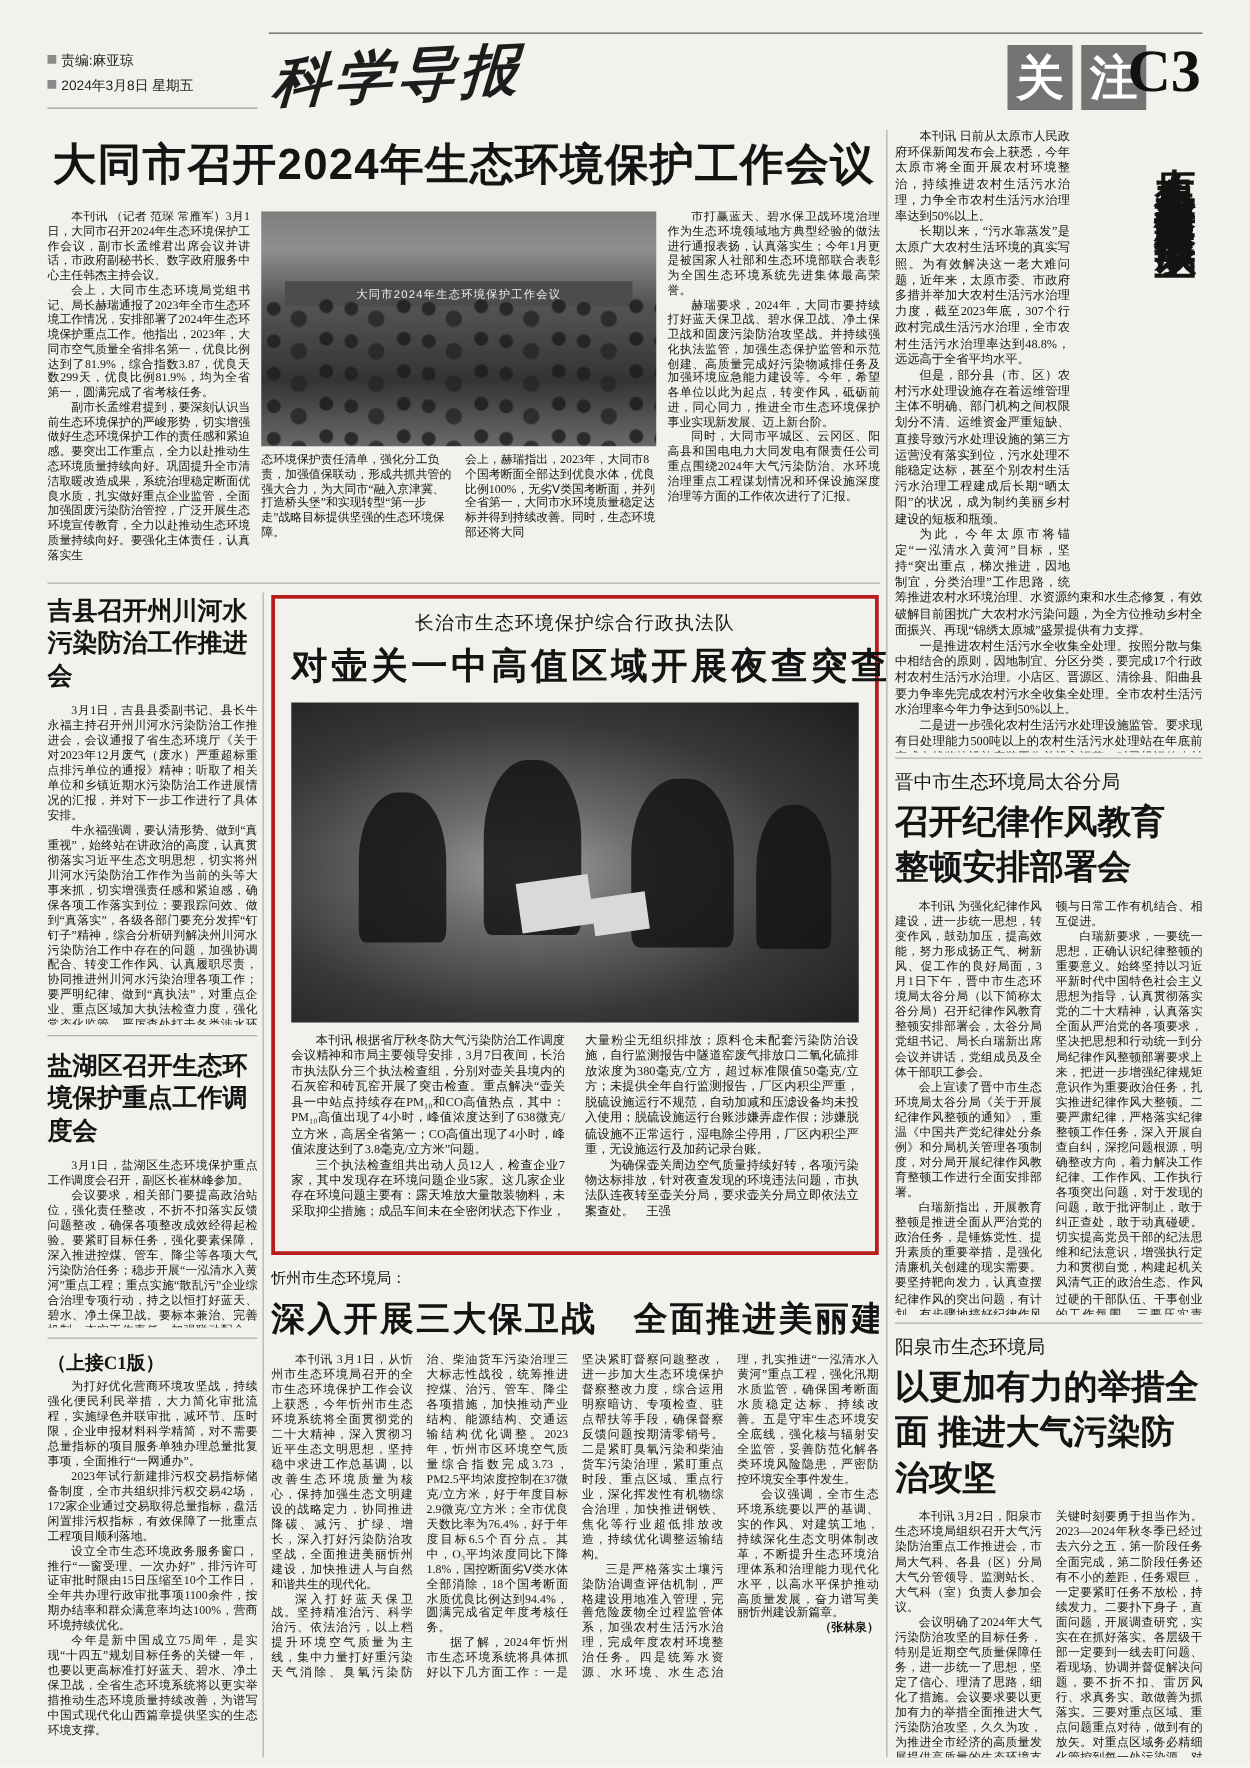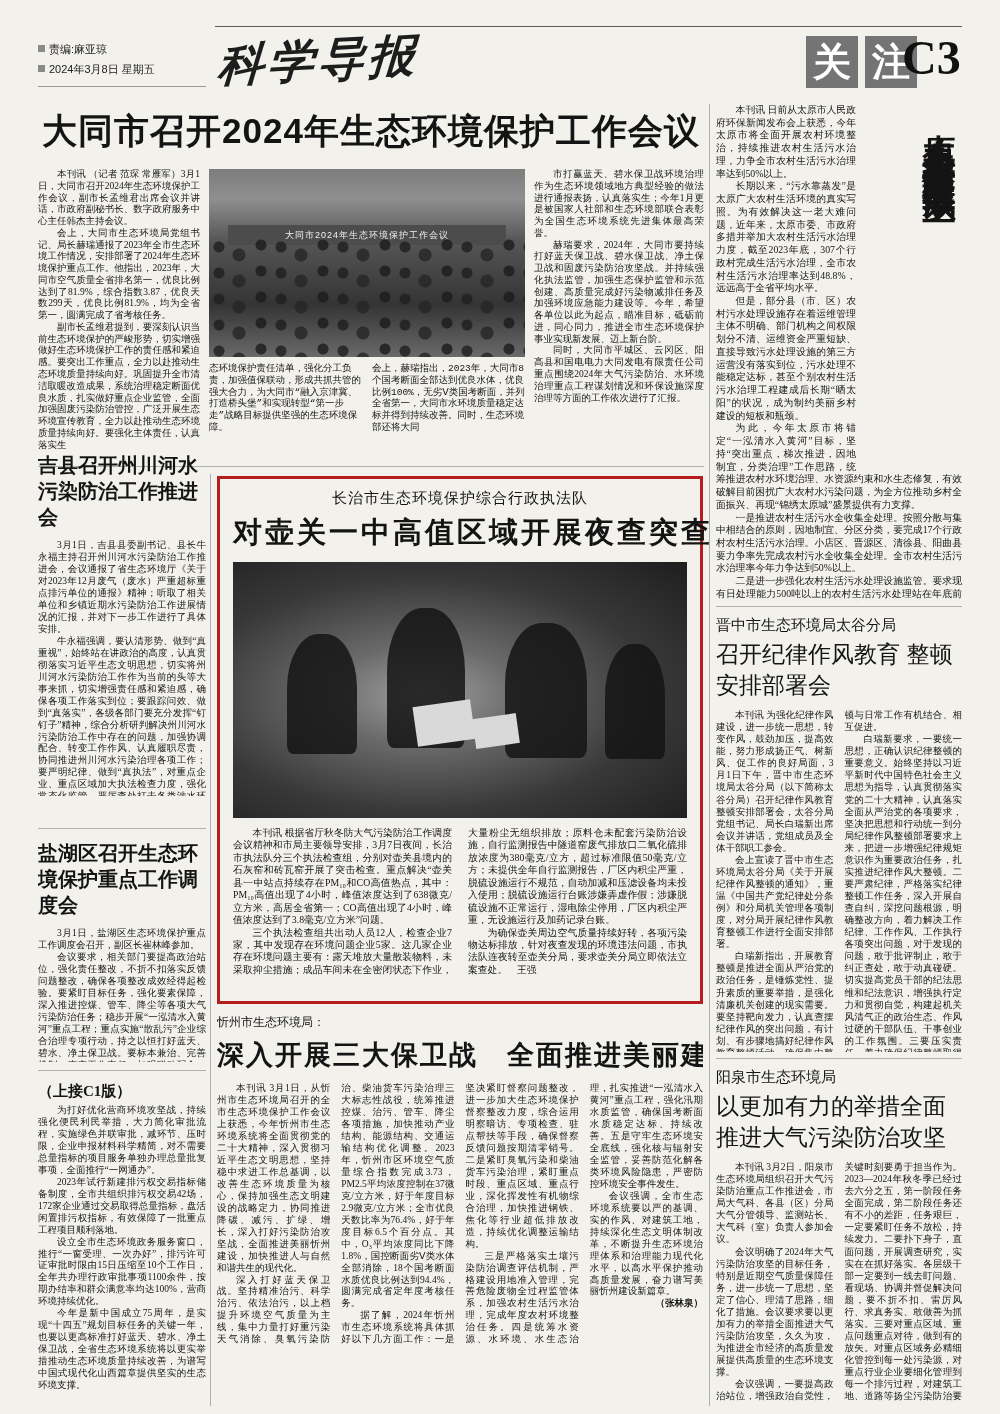--- a/index.html
+++ b/index.html
@@ -39,25 +39,25 @@
      linear-gradient(180deg,#7d7d7d 0%,#8f8f8f 16%,#565656 38%,#343434 72%,#6a6a6a 100%);overflow:hidden;}
   .photo-datong .banner{position:absolute;left:6%;top:8px;width:88%;height:20px;background:#4c4c4c;
      color:#efefef;font-size:9px;display:flex;align-items:center;justify-content:center;
      letter-spacing:1px;font-family:"Liberation Sans",sans-serif;white-space:nowrap;overflow:hidden;margin-top:48px;}
   .photo-datong .crowd{position:absolute;left:0;top:70px;width:100%;height:118px;
      background-image:radial-gradient(circle at 10px 8px,#1f1f1f 5px,transparent 6px),
        radial-gradient(circle at 30px 16px,#262626 6px,transparent 7px),
        radial-gradient(circle at 52px 6px,#1c1c1c 5px,transparent 6px);
      background-size:62px 26px;opacity:.8;}
   .datong-under{display:flex;gap:10px;margin-top:6px;height:98px;overflow:hidden;
-                font-size:9.5px;line-height:1.24;font-family:Liberation Mono, monospace;}
+                font-size:9.5px;line-height:1.24;}
   .datong-under>div{width:153px;}
   .datong-c4{width:170px;font-size:9.5px;line-height:1.24;overflow:hidden;}
   
-  .jixian{left:38px;top:452px;width:168px;height:344px;overflow:hidden;}
+  .jixian{left:38px;top:476px;width:168px;height:344px;overflow:hidden;}
   .rail-headline{font-family:"Liberation Sans",sans-serif;font-weight:bold;font-size:20px;line-height:1.3;}
   .rail-body{margin-top:10px;font-size:9.5px;line-height:1.26;}
   .lrule1{left:38px;top:828px;width:168px;}
   .yanhu{left:38px;top:840px;width:168px;height:222px;overflow:hidden;}
   .lrule2{left:38px;top:1070px;width:168px;}
   .shangjie{left:38px;top:1082px;width:168px;height:324px;overflow:hidden;font-size:9.5px;line-height:1.26;}
   .shangjie .label{font-weight:bold;font-size:15px;margin-bottom:4px;}
   
   .changzhi{left:217px;top:476px;width:486px;height:528px;border:3px solid #b91c1c;
             box-sizing:border-box;padding:10px 13px;}
@@ -76,21 +76,21 @@
   .xz-headline{font-size:27px;font-weight:bold;text-align:center;letter-spacing:2px;
                margin:6px 0 10px;white-space:nowrap;}
   .xz-body{column-count:4;column-gap:11px;font-size:9.5px;line-height:1.26;height:312px;overflow:hidden;}
   
   .taiyuan{left:716px;top:104px;width:246px;height:498px;overflow:hidden;font-size:9.8px;line-height:1.3;}
   .ty-vtitle{float:right;writing-mode:vertical-rl;height:352px;width:96px;margin:4px 0 8px 10px;
              font-size:33px;font-weight:bold;letter-spacing:3px;line-height:1.45;text-align:justify;}
   .rrule1{left:716px;top:606px;width:246px;}
   .jinzhong{left:716px;top:616px;width:246px;height:436px;overflow:hidden;}
   .rr-kicker{font-size:15px;}
-  .rr-headline{font-family:"Liberation Sans",sans-serif;font-weight:normal;font-size:23px;
+  .rr-headline{font-family:"Liberation Sans",sans-serif;font-weight:bold;font-size:27px;
                line-height:1.35;margin:4px 0 8px;}
   .rr-body{column-count:2;column-gap:11px;font-size:9.5px;line-height:1.27;overflow:hidden;}
   .jz-body{height:352px;}
   .rrule2{left:716px;top:1058px;width:246px;}
   .yangquan{left:716px;top:1068px;width:246px;height:338px;overflow:hidden;}
   .yq-body{height:246px;}
 </style>
 </head>
 <body>
 
@@ -130,21 +130,21 @@
           <div class="banner">大同市2024年生态环境保护工作会议</div>
           <div class="crowd"></div>
         </div>
         <div class="datong-under">
           <div>态环境保护责任清单，强化分工负责，加强值保联动，形成共抓共管的强大合力，为大同市“融入京津冀、打造桥头堡”和实现转型“第一步走”战略目标提供坚强的生态环境保障。</div>
           <div>会上，赫瑞指出，2023年，大同市8个国考断面全部达到优良水体，优良比例100%，无劣Ⅴ类国考断面，并列全省第一，大同市水环境质量稳定达标并得到持续改善。同时，生态环境部还将大同</div>
         </div>
       </div>
       <div class="datong-c4">
         <p class="body">市打赢蓝天、碧水保卫战环境治理作为生态环境领域地方典型经验的做法进行通报表扬，认真落实生；今年1月更是被国家人社部和生态环境部联合表彰为全国生态环境系统先进集体最高荣誉。</p>
-        <p class="body">赫瑞要求，2024年，大同市要持续打好蓝天保卫战、碧水保卫战、净土保卫战和固废污染防治攻坚战。并持续强化执法监管，加强生态保护监管和示范创建、高质量完成好污染物减排任务及加强环境应急能力建设等。今年，希望各单位以此为起点，瞄准目标，砥砺前进，同心同力，推进全市生态环境保护事业实现新发展、迈上新台阶。</p>
+        <p class="body">赫瑞要求，2024年，大同市要持续打好蓝天保卫战、碧水保卫战、净土保卫战和固废污染防治攻坚战。并持续强化执法监管，加强生态保护监管和示范创建、高质量完成好污染物减排任务及加强环境应急能力建设等。今年，希望各单位以此为起点，转变作风，砥砺前进，同心同力，推进全市生态环境保护事业实现新发展、迈上新台阶。</p>
         <p class="body">同时，大同市平城区、云冈区、阳高县和国电电力大同发电有限责任公司重点围绕2024年大气污染防治、水环境治理重点工程谋划情况和环保设施深度治理等方面的工作依次进行了汇报。</p>
       </div>
     </div>
   </div>
 
   <div class="abs jixian">
     <div class="rail-headline">吉县召开州川河水污染防治工作推进会</div>
     <div class="rail-body">
       <p class="body">3月1日，吉县县委副书记、县长牛永福主持召开州川河水污染防治工作推进会，会议通报了省生态环境厅《关于对2023年12月废气（废水）严重超标重点排污单位的通报》精神；听取了相关单位和乡镇近期水污染防治工作进展情况的汇报，并对下一步工作进行了具体安排。</p>
       <p class="body">牛永福强调，要认清形势、做到“真重视”，始终站在讲政治的高度，认真贯彻落实习近平生态文明思想，切实将州川河水污染防治工作作为当前的头等大事来抓，切实增强责任感和紧迫感，确保各项工作落实到位；要跟踪问效、做到“真落实”，各级各部门要充分发挥“钉钉子”精神，综合分析研判解决州川河水污染防治工作中存在的问题，加强协调配合、转变工作作风、认真履职尽责，协同推进州川河水污染治理各项工作；要严明纪律、做到“真执法”，对重点企业、重点区域加大执法检查力度，强化常态化监管，严厉查处打击各类涉水环境违法行为，坚决把各项监管措施落实落细落到位，确保州川河水质稳定达标，奋力实现“一泓清水入黄河”目标。　邵康</p>

